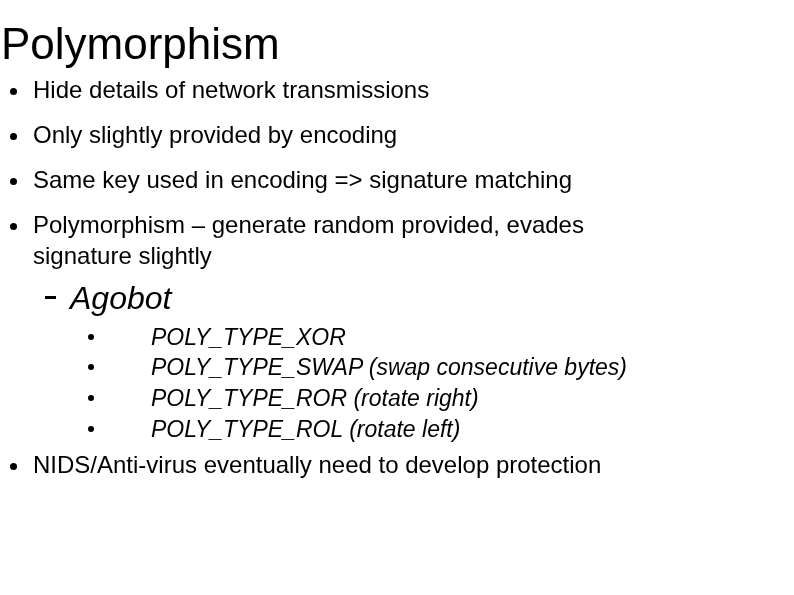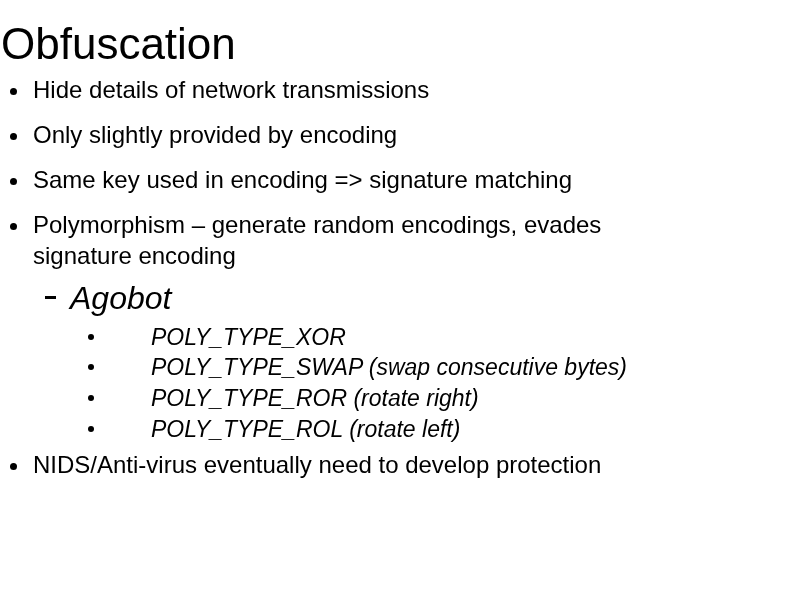--- a/index.html
+++ b/index.html
@@ -57,35 +57,35 @@
     position: absolute; left: 45px; top: 296px;
     width: 11px; height: 2.5px;
     background: #000000;
   }
 </style>
 </head>
 <body style="background: rgb(255, 255, 255); color: rgb(0, 0, 0);">
 
 <div class="slide">
 
-  <div class="title">Obfuscation</div>
+  <div class="title">Polymorphism</div>
 
   <span class="dot1" style="top:88px"></span>
   <div class="l1" style="top:74px">Hide details of network transmissions</div>
 
   <span class="dot1" style="top:133px"></span>
   <div class="l1" style="top:119px">Only slightly provided by encoding</div>
 
   <span class="dot1" style="top:178px"></span>
   <div class="l1" style="top:164px">Same key used in encoding =&gt; signature matching</div>
 
   <span class="dot1" style="top:223px"></span>
   <div class="l1" style="top:209px">
-    <div>Polymorphism – generate random encodings, evades</div>
-    <div>signature encoding</div>
+    <div>Polymorphism – generate random provided, evades</div>
+    <div>signature slightly</div>
   </div>
 
   <span class="dash2"></span>
   <div class="l2" style="top:283px">Agobot</div>
 
   <span class="dot3" style="top:334px"></span>
   <div class="l3" style="top:325px">POLY_TYPE_XOR</div>
 
   <span class="dot3" style="top:364px"></span>
   <div class="l3" style="top:355px">POLY_TYPE_SWAP (swap consecutive bytes)</div>

